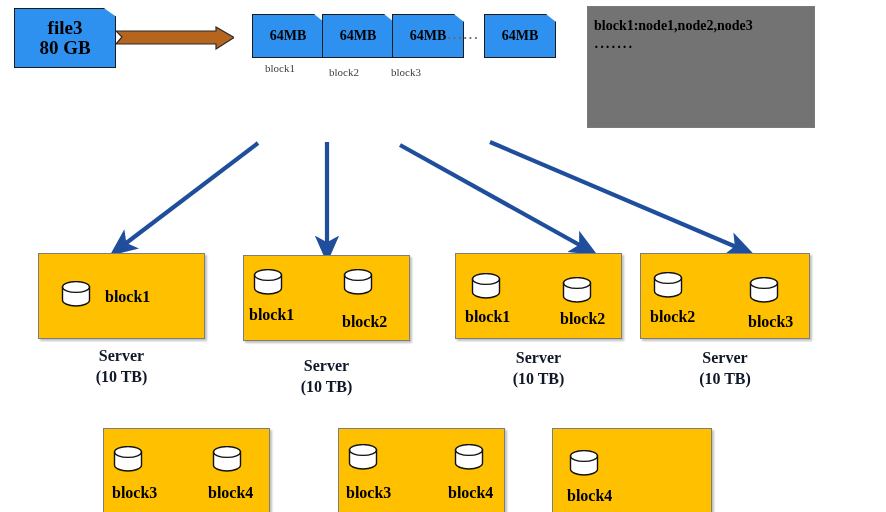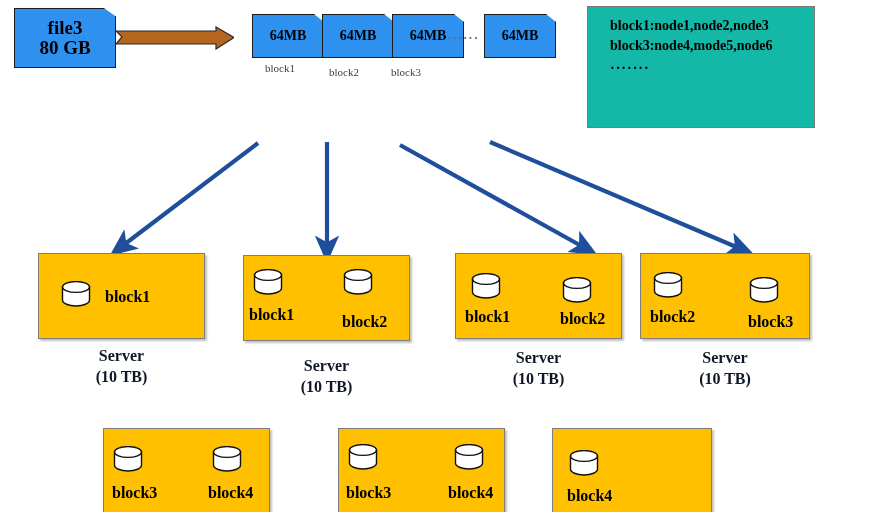--- a/index.html
+++ b/index.html
@@ -85,24 +85,24 @@
     font-weight: bold;
   }
 
   
   .legend {
     position: absolute;
     left: 587px;
     top: 6px;
     width: 228px;
     height: 122px;
-    background: #14b8a6;
+    background: #737373;
     border: 1px solid #7a7a7a;
     box-sizing: border-box;
-    padding: 9px 0 0 22px;
+    padding: 9px 0 0 6px;
   }
   .legend-line {
     font-weight: bold;
     font-size: 14px;
     color: #000;
     line-height: 1.45;
     white-space: nowrap;
   }
   .legend-dots {
     font-weight: bold;
@@ -167,21 +167,20 @@
   <div class="chunk" style="left:484px; top:14px;">
     <span>64MB</span>
   </div>
 
   <div class="chunk-label" style="left:265px; top:62px;">block1</div>
   <div class="chunk-label" style="left:329px; top:66px;">block2</div>
   <div class="chunk-label" style="left:391px; top:66px;">block3</div>
 
   <div class="legend">
     <div class="legend-line">block1:node1,node2,node3</div>
-    <div class="legend-line">block3:node4,mode5,node6</div>
     <div class="legend-dots">·······</div>
   </div>
 
   <svg class="canvas" viewBox="0 0 886 512" style="pointer-events:none;">
     <defs>
       <marker id="ah" markerWidth="7" markerHeight="7" refX="3.2" refY="3.5" orient="auto" markerUnits="strokeWidth">
         <path d="M0,0.6 L6.6,3.5 L0,6.4 L1.6,3.5 Z" fill="#1f4e9c"></path>
       </marker>
     </defs>
     <g stroke="#1f4e9c" stroke-width="4.2" fill="none" marker-end="url(#ah)">

